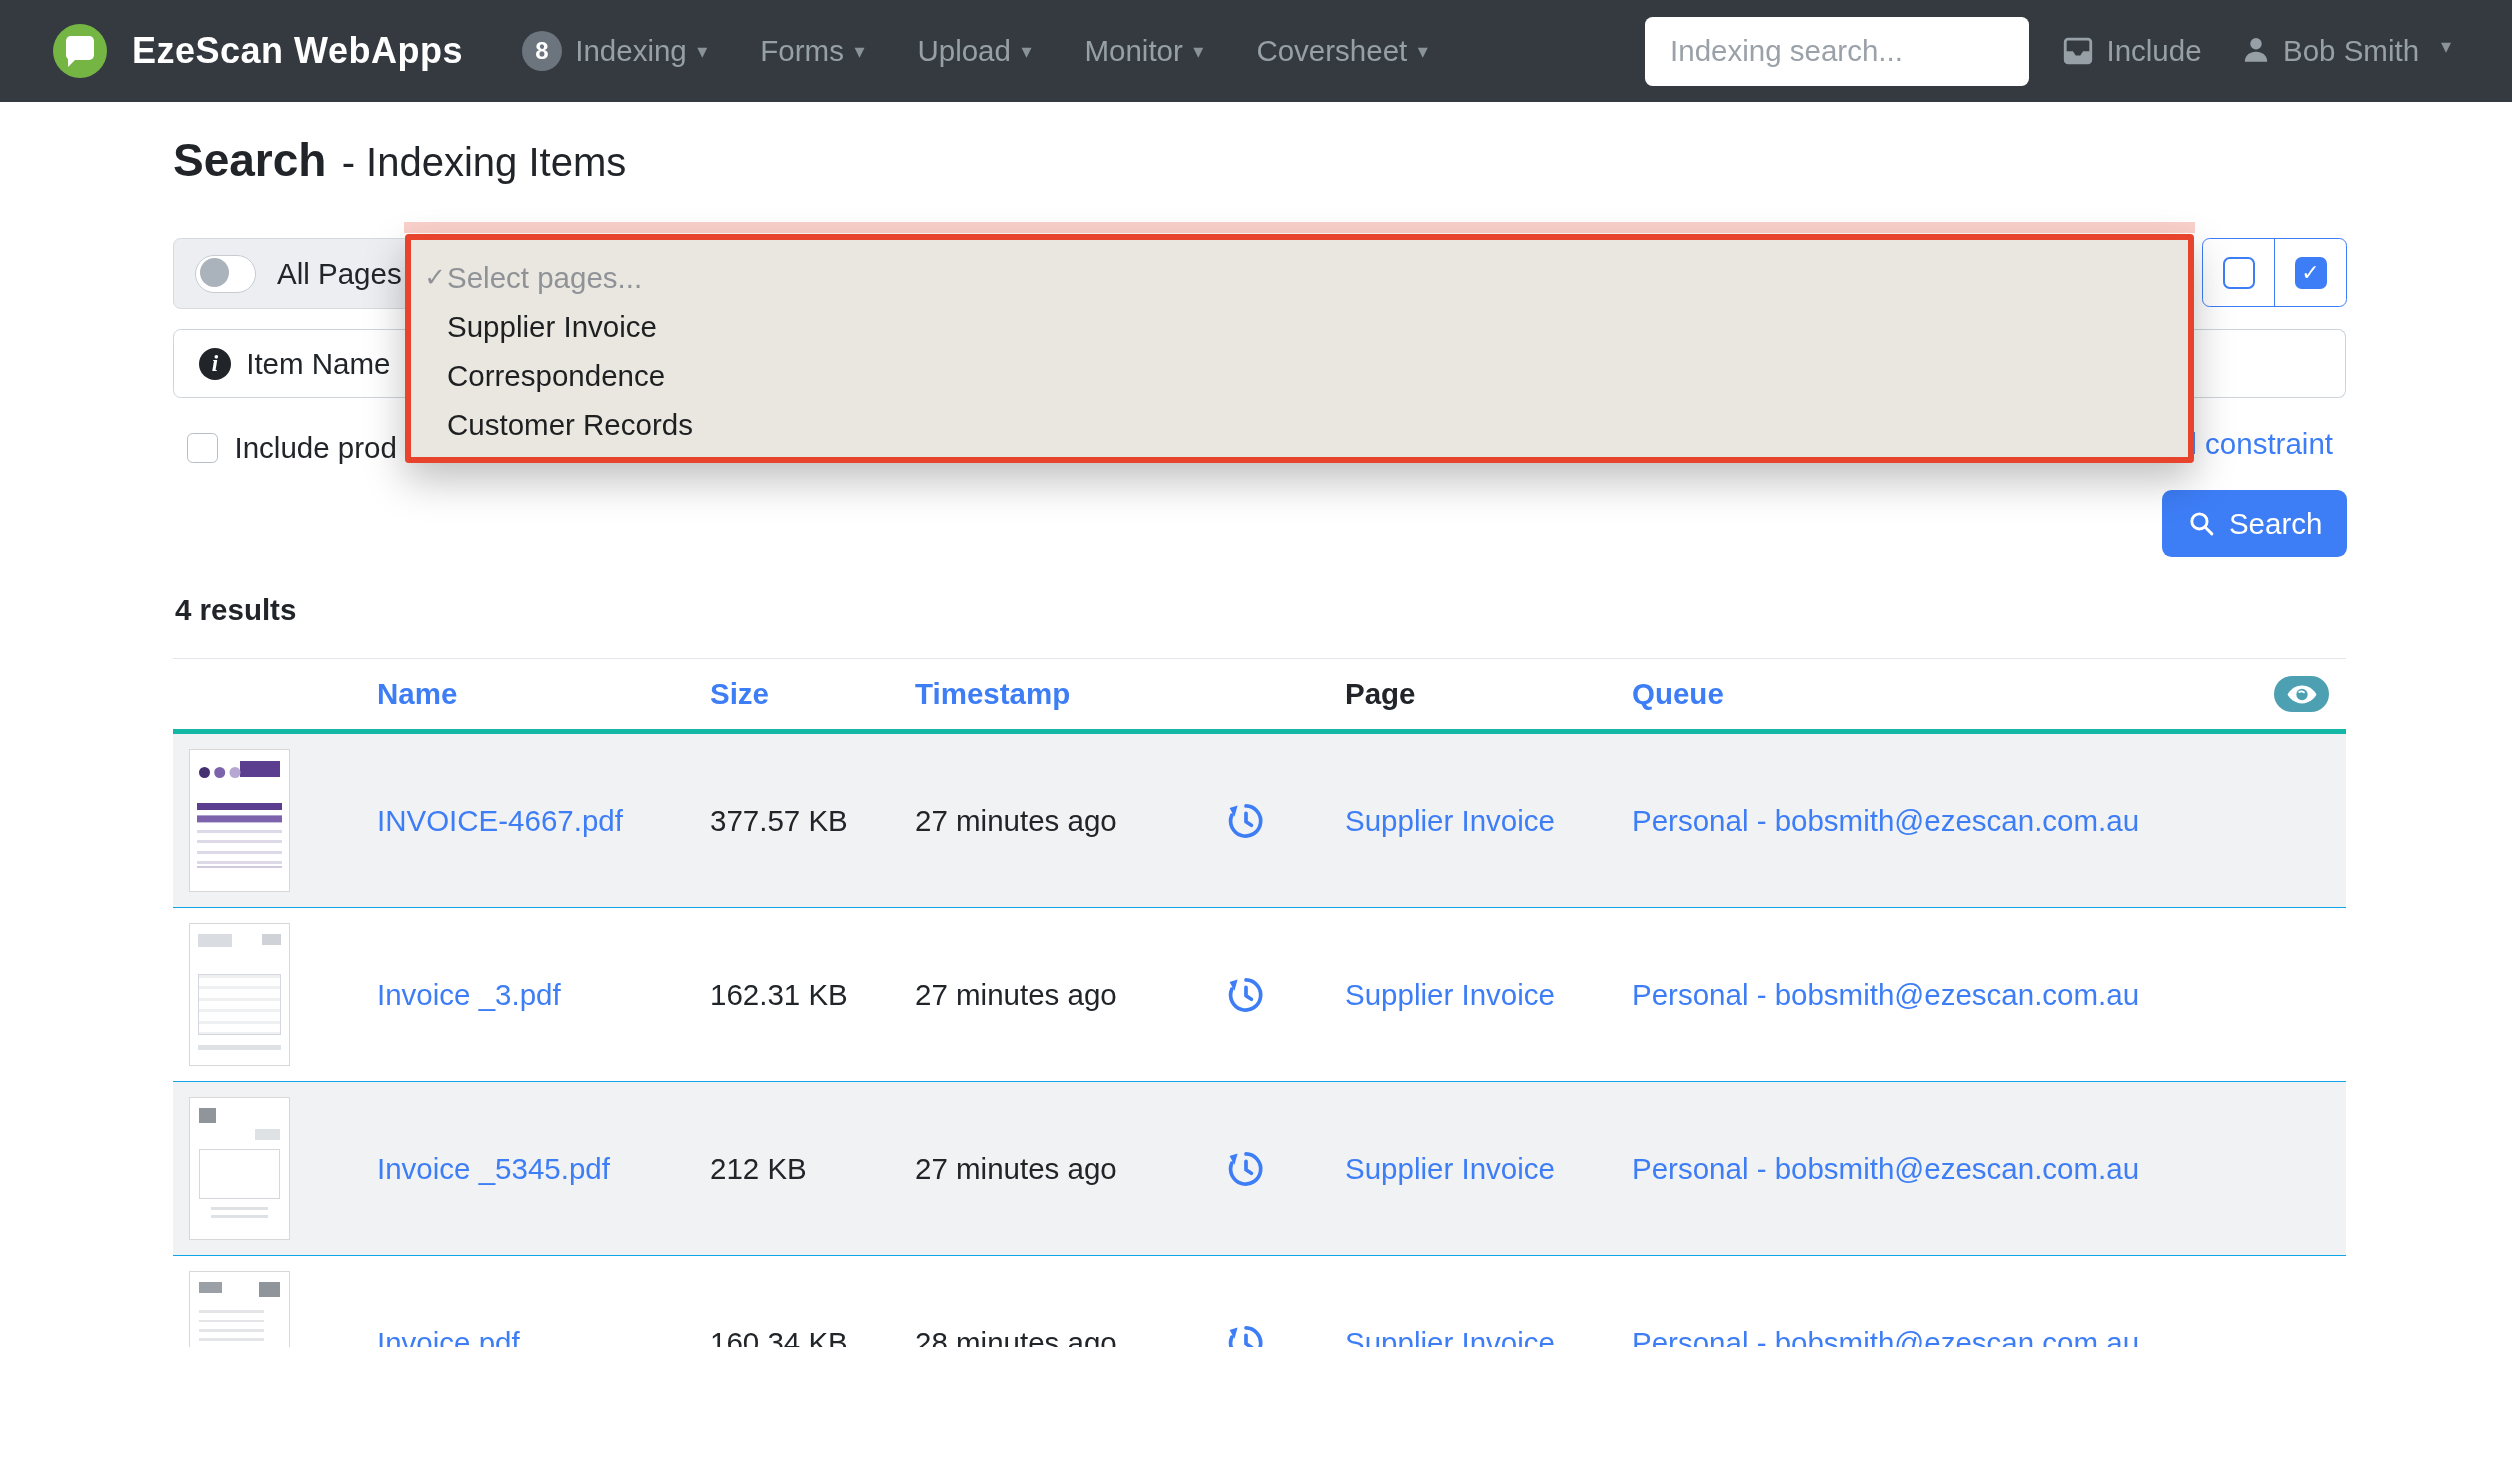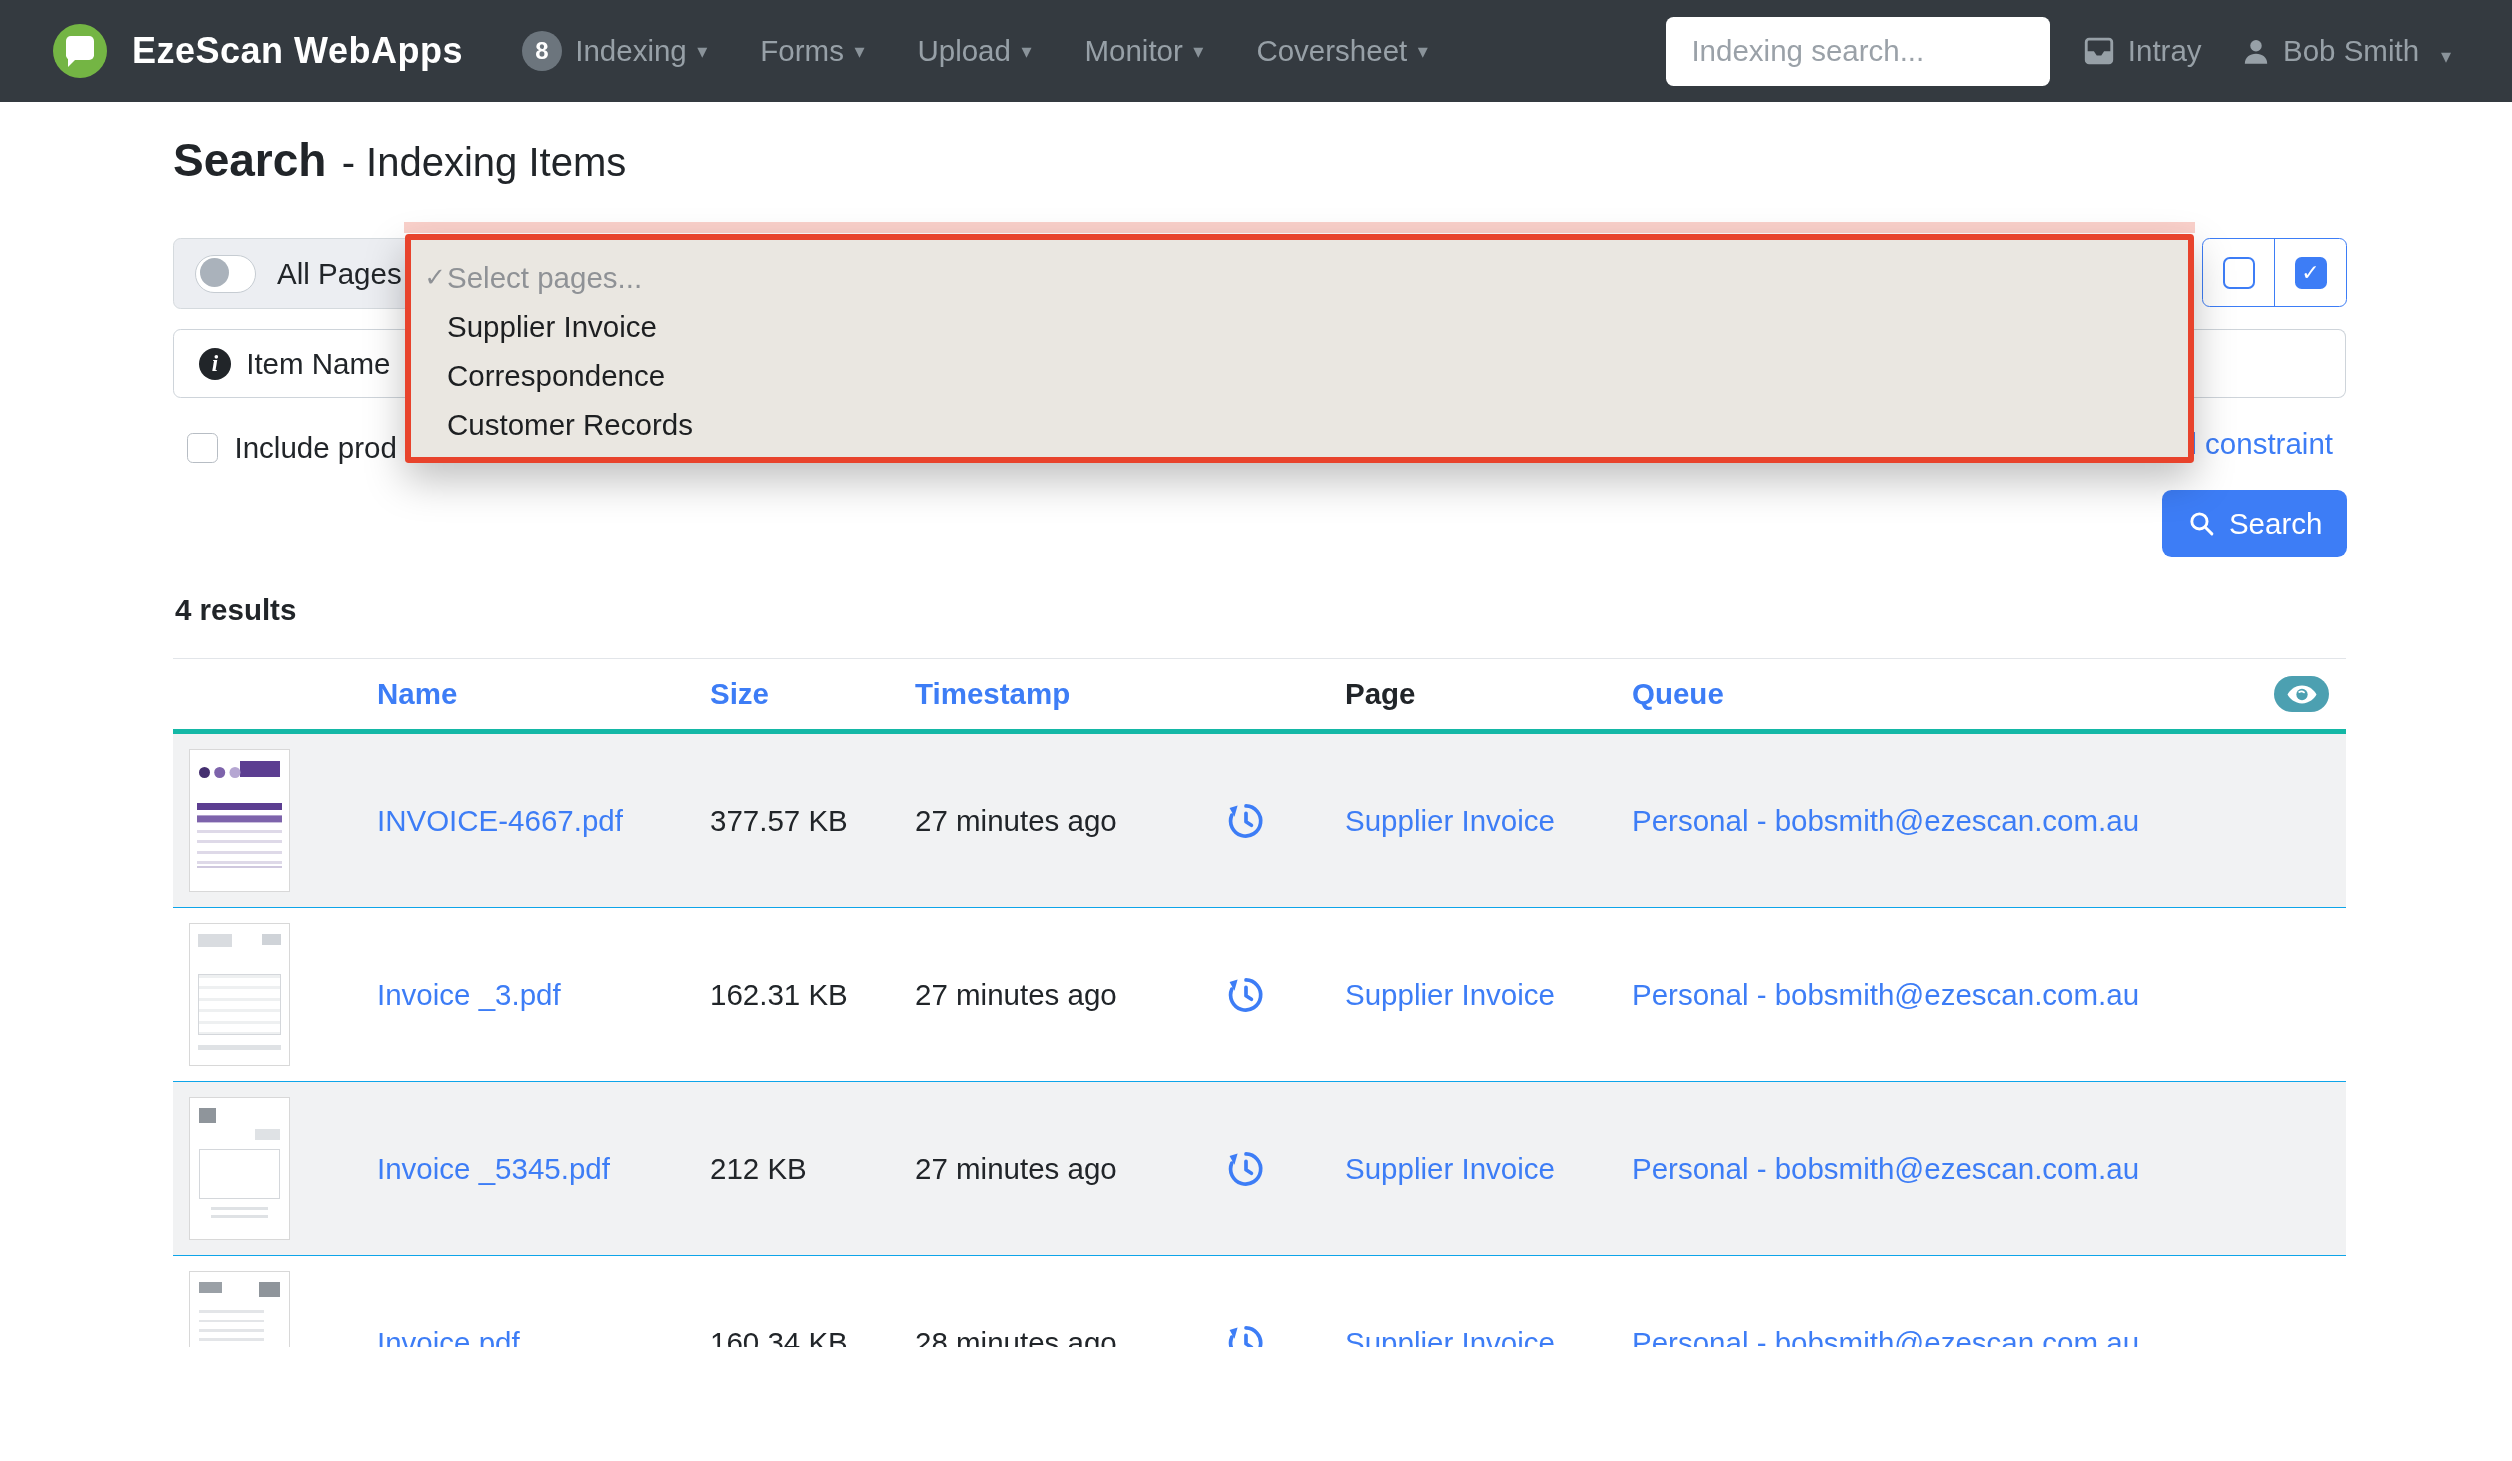--- a/index.html
+++ b/index.html
@@ -16,21 +16,21 @@
   .nav-items { display: flex; align-items: center; margin-left: 59px; gap: 53px; }
   .nav-item { display: flex; align-items: center; color: #97a0a7; font-size: 29.5px; cursor: pointer; }
   .nav-badge { width: 40px; height: 40px; border-radius: 50%; background: #6c757d; color: #fff; font-size: 24px;
                font-weight: 700; display: flex; align-items: center; justify-content: center; margin-right: 13.3px; }
   .caret { font-size: 20px; margin-left: 10.5px; color: #8a939a; }
   .nav-search { margin-left: auto; width: 384px; height: 69px; border-radius: 7.6px; border: none; background: #fff;
                 font-size: 29.5px; padding: 0 25px; color: #14532d; outline: none; font-family: inherit; }
   .nav-search::placeholder { color: #9aa1a8; }
   .nav-right { display: flex; align-items: center; color: #97a0a7; font-size: 29.5px; }
   .nav-intray { display: flex; align-items: center; gap: 11.4px; margin-left: 32px; cursor: pointer; }
-  .nav-user { display: flex; align-items: flex-end; gap: 11.4px; margin-left: 38px; cursor: pointer; }
+  .nav-user { display: flex; align-items: flex-start; gap: 11.4px; margin-left: 38px; cursor: pointer; }
 
   
   .page-title { position: absolute; left: 173px; top: 133px; display: flex; align-items: baseline; color: #212529; }
   .page-title .main { font-size: 46px; font-weight: 700; }
   .page-title .rest { font-size: 40px; font-weight: 400; margin-left: 15.2px; }
 
   
   .all-pages-group { position: absolute; left: 173px; top: 238px; width: 591px; height: 71px; background: #eceef2;
                      border: 1px solid #d5dade; border-radius: 7.6px; display: flex; align-items: center; padding-left: 21px; z-index: 1; }
   .toggle { width: 61px; height: 38px; border: 1.9px solid #c6ccd2; border-radius: 19px; background: #fff; position: relative; cursor: pointer; flex: none; }
@@ -154,21 +154,21 @@
         <span class="caret">▾</span>
       </div>
     </div>
     <input class="nav-search" type="text" placeholder="Indexing search..." style="">
     <div class="nav-right">
       <div class="nav-intray">
         <svg width="34" height="34" viewBox="0 0 24 24">
           <rect x="3" y="3.6" width="18" height="16.8" rx="2" fill="none" stroke="#97a0a7" stroke-width="2"></rect>
           <path d="M3 12.2 h5.4 l2 3 h3.2 l2-3 H21 V18.4 a2 2 0 0 1 -2 2 H5 a2 2 0 0 1 -2 -2 Z" fill="#97a0a7"></path>
         </svg>
-        <span>Intray</span>
+        <span>Include</span>
       </div>
       <div class="nav-user">
         <svg width="32" height="32" viewBox="0 0 24 24">
           <circle cx="12" cy="7.3" r="4.3" fill="#97a0a7"></circle>
           <path d="M3.6 20.8 c0-4.9 3.8-7.5 8.4-7.5 s8.4 2.6 8.4 7.5 z" fill="#97a0a7"></path>
         </svg>
         <span>Bob Smith</span>
         <span class="caret">▾</span>
       </div>
     </div>

